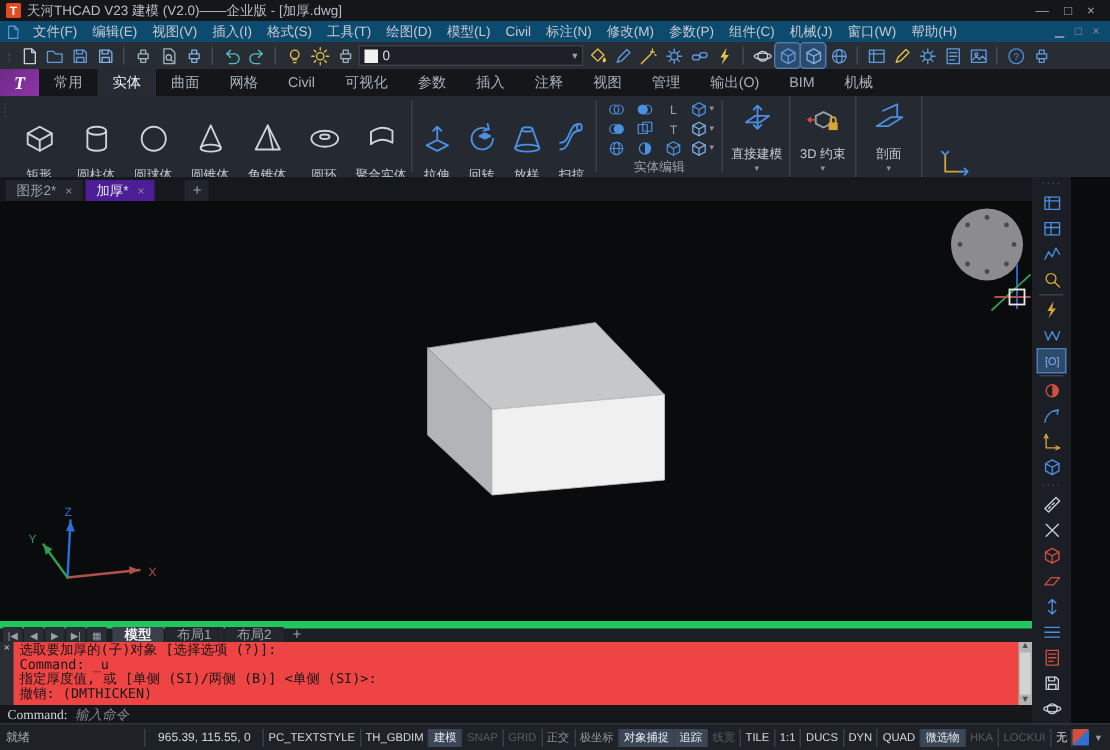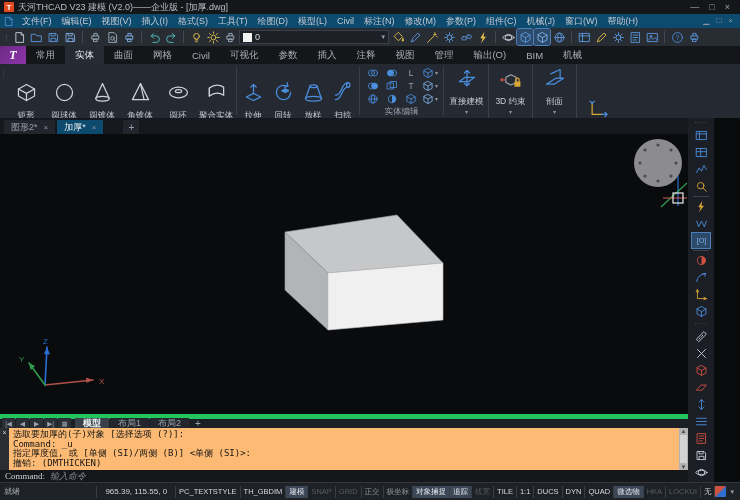--- a/index.html
+++ b/index.html
@@ -64,21 +64,21 @@
     border-right:1px solid #3a4049; cursor:default;}
   .big:last-child { border-right:none;margin-top:32px; }
   .big .lbl { color:#c6ccd4; font-size:8.5px; white-space:nowrap; margin-top:1px;}
   .big .car { color:#8d939c; font-size:6px; }
 
   
   .doctabs { position:absolute; left:0; top:118px; width:688px; height:16px; background:#15181c;
     display:flex; align-items:flex-end; padding-left:4px; gap:20px;}
   .dtab { height:14px; display:flex; align-items:center; gap:6px; padding:0 7px; font-size:9px;
     background:#22262c; color:#9aa1ab; cursor:default;}
-  .dtab.active { background:#0c4a6e; color:#e3e7ec; }
+  .dtab.active { background:#4c1d95; color:#e3e7ec; }
   .dtab .x { font-size:8px; color:#8d939c; }
   .dadd { height:14px; width:16px; background:#22262c; color:#9aa1ab; font-size:10px;
     display:flex; align-items:center; justify-content:center; }
 
   
   .main { position:absolute; left:0; top:134px; width:688px; height:280px; background:#0a0b0d; }
   .rail-inner { position:absolute; left:688px; top:118px; width:26px; height:364px; background:#1b1e24;
     display:flex; flex-direction:column; align-items:center; padding-top:2px; gap:2px; overflow:hidden;}
   .rail-outer { position:absolute; left:714px; top:118px; width:26px; height:364px; background:#2a2e35;
     display:flex; flex-direction:column; align-items:center; padding-top:2px; gap:14px; overflow:hidden;margin-left:32px;}
@@ -92,21 +92,21 @@
   .laytabs { position:absolute; left:0; top:414px; width:688px; height:14px; background:#1c2025;
     display:flex; align-items:center; gap:1px; padding-left:2px; border-top:5px solid #22c55e;}
   .lnav { min-width:13px; height:12px; background:#2a2f36; color:#9aa1ab; font-size:6.5px;
     display:flex; align-items:center; justify-content:center; padding:0 1px;}
   .ltab { height:12px; padding:0 8px; font-size:9px; color:#9aa1ab; background:#23272d;
     display:flex; align-items:center; }
   .ltab.active { background:#3a404a; color:#eef1f4; font-weight:bold; }
   .ladd { color:#9aa1ab; font-size:10px; padding:0 5px; }
 
   
-  .cmdhist { position:absolute; left:0; top:428px; width:688px; height:42px; background:#fdba74; display:flex;}
+  .cmdhist { position:absolute; left:0; top:428px; width:688px; height:42px; background:#ef4444; display:flex;}
   .hist-left { width:9px; background:#2a2d33; color:#cfd4da; font-size:7px; text-align:center; line-height:9px;}
   .hist-body { flex:1; padding:2px 4px; font-family:"DejaVu Sans Mono","Liberation Mono",monospace;
     font-size:9px; line-height:9.5px; color:#161616; overflow:hidden;}
   .hist-scroll { width:9px; background:#b3b3b3; display:flex; flex-direction:column; align-items:center;
     justify-content:space-between; font-size:6px; color:#4d4d4d; }
   .hs-thumb { width:7px; flex:1; margin:1px 0; background:#d3d3d3; }
   .cmdline { position:absolute; left:0; top:470px; width:688px; height:12px; background:#15171b;
     display:flex; align-items:center; gap:5px; padding:0 5px;
     font-family:Liberation Serif, serif; font-size:9px; color:#cfd4da;}
   .cmdline .ph { color:#80868f; font-style:italic; }
@@ -388,20 +388,28 @@
   <div class="ribbody">
     <span class="rgrip">····</span>
     <div class="panel p-prim">
       <div class="items">
           <div class="item">
             <span><svg width="25" height="25" viewBox="0 0 28 28" fill="none" stroke="currentColor" stroke-width="1.4" stroke-linecap="round" stroke-linejoin="round" style="color:#ccd3db">
                 <path d="M5 10L14 5l9 5v8l-9 5-9-5z"></path>
                 <path d="M5 10l9 5 9-5M14 15v8"></path>
               </svg></span>
             <span class="lbl">矩形</span>
+          </div>
+          <div class="item">
+            <span><svg width="25" height="25" viewBox="0 0 28 28" fill="none" stroke="currentColor" stroke-width="1.4" stroke-linecap="round" stroke-linejoin="round" style="color:#ccd3db">
+                <ellipse cx="14" cy="8" rx="7" ry="3"></ellipse>
+                <path d="M7 8v12M21 8v12"></path>
+                <path d="M7 20c0 1.7 3.1 3 7 3s7-1.3 7-3"></path>
+              </svg></span>
+            <span class="lbl">圆柱体</span>
           </div>
           <div class="item">
             <span><svg width="25" height="25" viewBox="0 0 28 28" fill="none" stroke="currentColor" stroke-width="1.4" stroke-linecap="round" stroke-linejoin="round" style="color:#ccd3db">
                 <circle cx="14" cy="14" r="9"></circle>
               </svg></span>
             <span class="lbl">圆球体</span>
           </div>
           <div class="item">
             <span><svg width="25" height="25" viewBox="0 0 28 28" fill="none" stroke="currentColor" stroke-width="1.4" stroke-linecap="round" stroke-linejoin="round" style="color:#ccd3db">
                 <path d="M14 4L6.5 20.5M14 4l7.5 16.5"></path>

